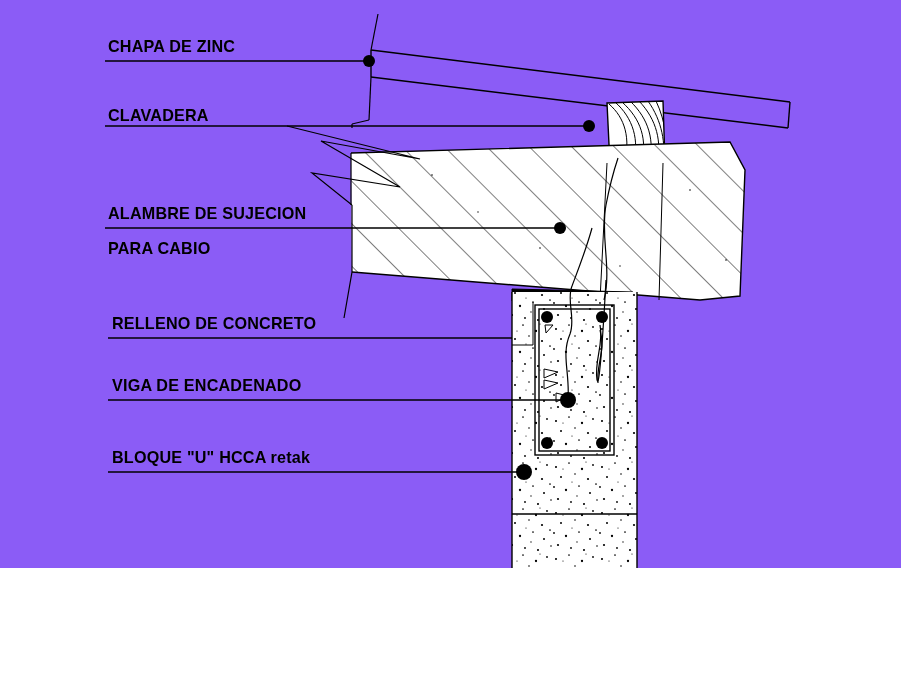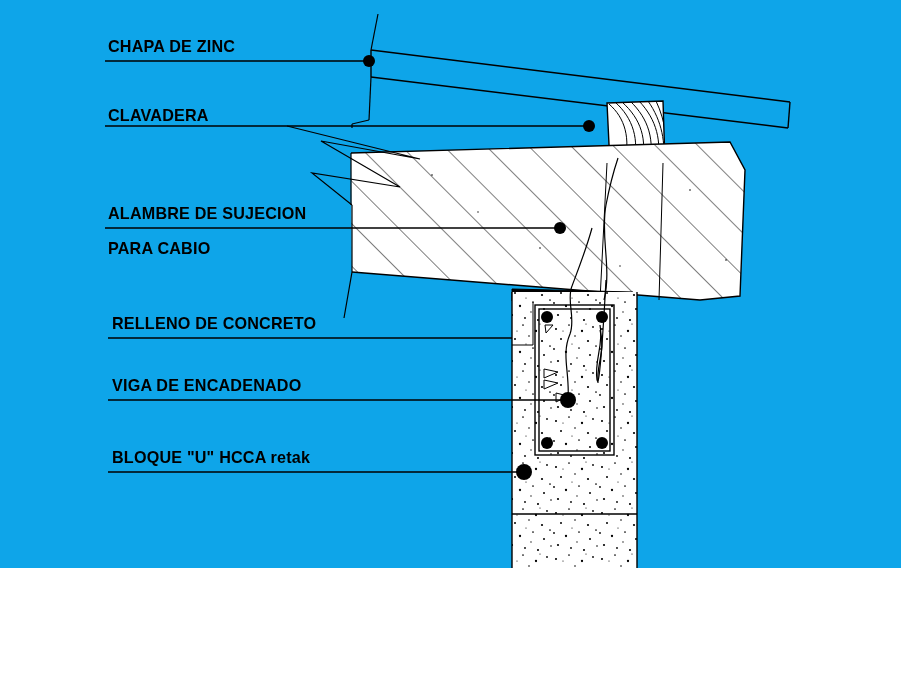--- a/index.html
+++ b/index.html
@@ -4,21 +4,21 @@
 <style>
   html, body {
     margin: 0;
     padding: 0;
     background: #ffffff;
   }
   #sheet {
     position: relative;
     width: 901px;
     height: 568px;
-    background: #0ea5e9;
+    background: #8b5cf6;
     overflow: hidden;
     font-family: "Liberation Sans", sans-serif;
   }
   #drawing {
     position: absolute;
     left: 0;
     top: 0;
     width: 901px;
     height: 692px;
   }

